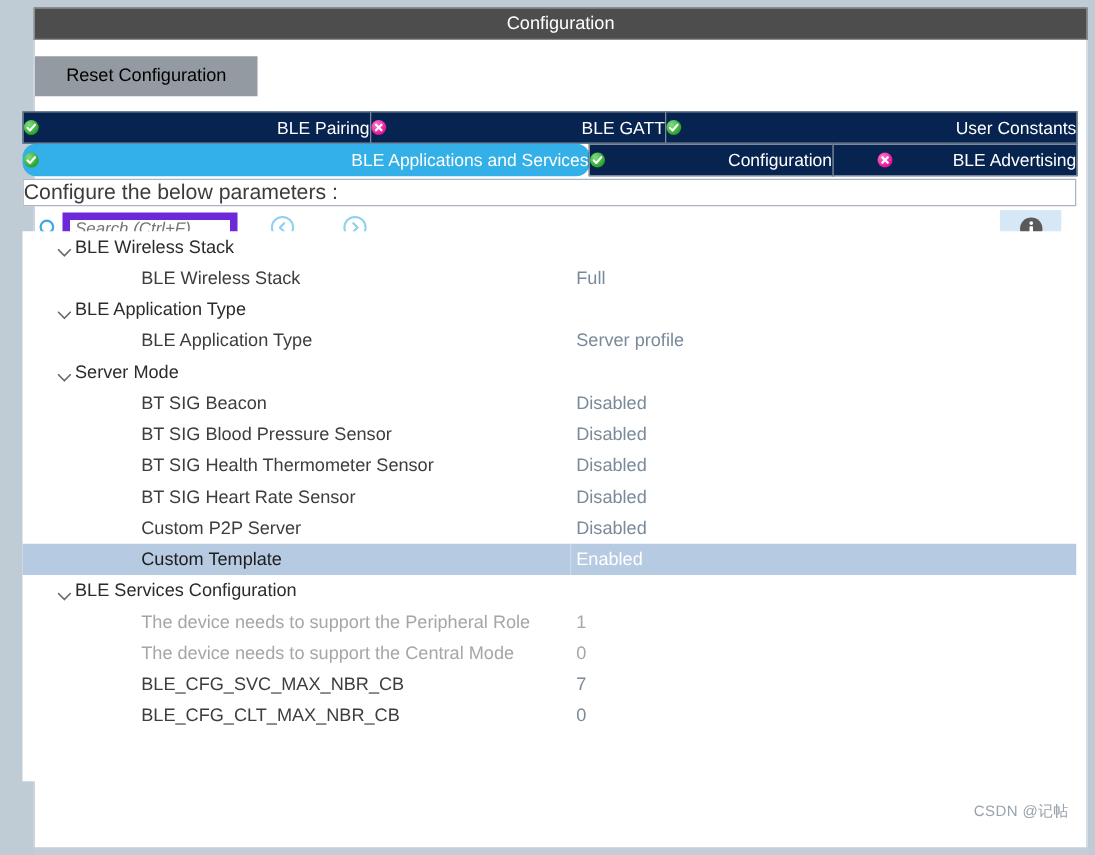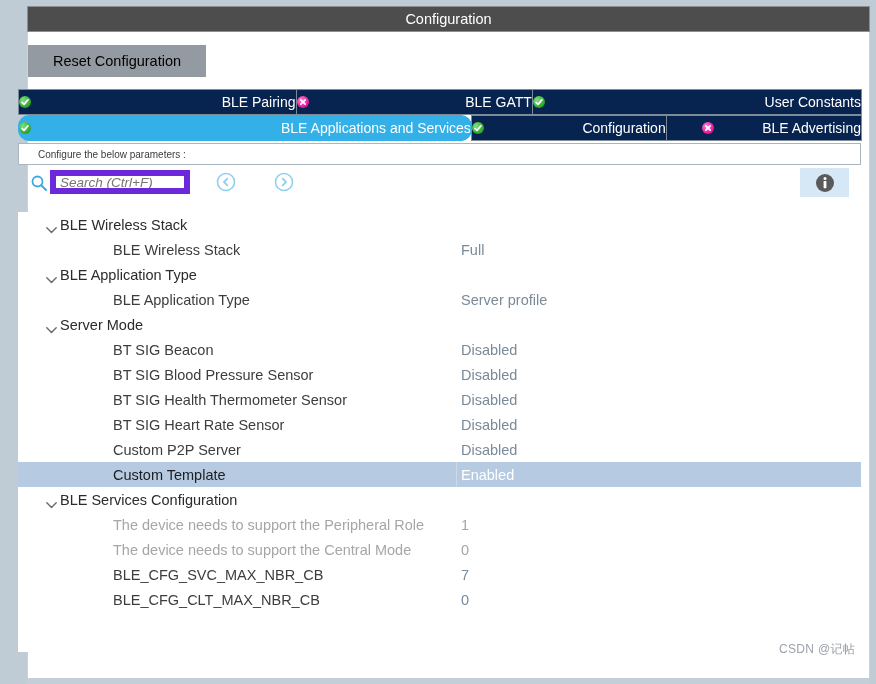--- a/index.html
+++ b/index.html
@@ -83,22 +83,22 @@
   .badge.ok  { background: radial-gradient(circle at 35% 32%, #7fe07f 0%, #2ba32b 70%, #1d7a1d 100%); }
   .badge.err { background: radial-gradient(circle at 35% 32%, #ff7ccb 0%, #e6119b 70%, #b10d78 100%); }
   .badge svg { position: absolute; left: 0; top: 0; }
 
   
   .cfgbar {
     position: absolute;
     left: -10px; top: 111px; width: 843px; height: 22px;
     border: 1px solid #aab5bf;
     display: flex; align-items: center;
-    padding-left: 19px;
-    font-size: 10px;
+    padding-left: 0;
+    font-size: 17px;
     color: #3c3c3c;
     background: #ffffff;
   }
 
   
   .searchrow {
     position: absolute;
     left: -10px; top: 136px; width: 843px; height: 30px;
   }
   .search-icon {
@@ -129,21 +129,21 @@
     position: absolute; right: 12px; top: 0px;
     width: 49px; height: 29px;
     background: #d6e7f5;
     display: flex; align-items: center; justify-content: center;
     cursor: pointer;
   }
 
   
   .tree {
     position: absolute;
-    left: -10px; top: 180px; width: 843px; height: 440px;
+    left: -10px; top: 153px; width: 843px; height: 440px;
     background: #ffffff;
   }
   .row {
     position: relative;
     height: 25px;
     display: flex; align-items: center;
     font-size: 14.5px;
     color: #2b2b2b;
   }
   .row.selected { background: #b6cae2; }

